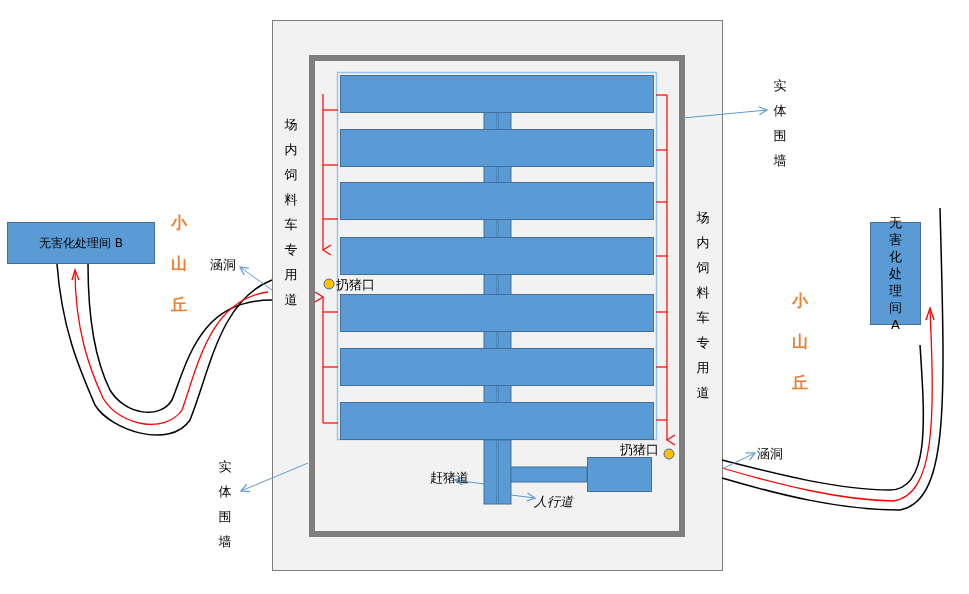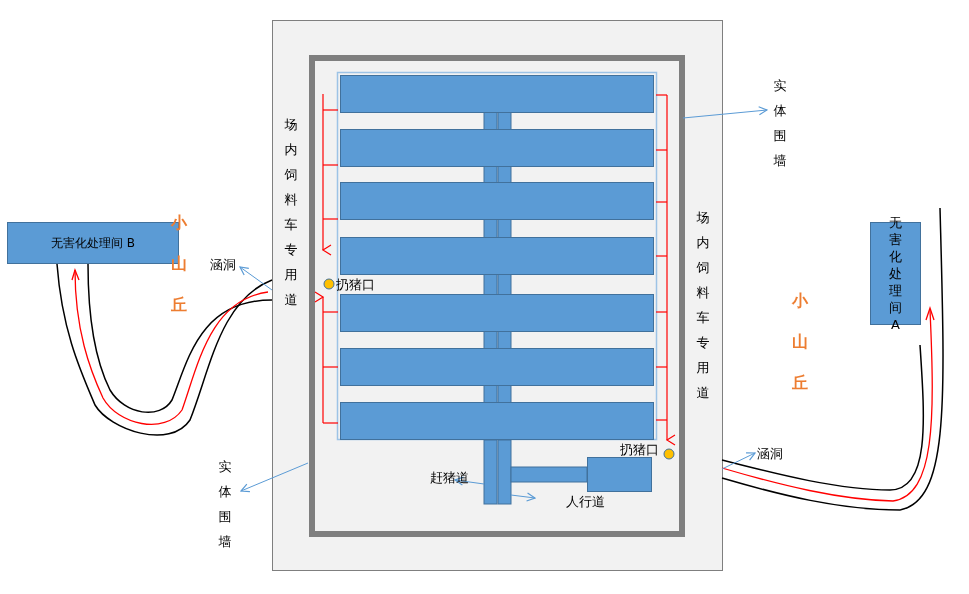--- a/index.html
+++ b/index.html
@@ -100,33 +100,33 @@
   <g stroke="#5b9bd5" stroke-width="1" fill="none">
     <line x1="683" y1="118" x2="767" y2="110" marker-end="url(#blueArrow)"></line>
     <line x1="308" y1="463" x2="241" y2="491" marker-end="url(#blueArrow)"></line>
     <line x1="272" y1="290" x2="240" y2="267" marker-end="url(#blueArrow)"></line>
     <line x1="722" y1="469" x2="755" y2="453" marker-end="url(#blueArrow)"></line>
     <line x1="484" y1="484" x2="455" y2="480" marker-end="url(#blueArrow)"></line>
     <line x1="511" y1="495" x2="535" y2="498" marker-end="url(#blueArrow)"></line>
   </g>
 </svg>
 
-<div class="box" style="left:7px;top:222px;width:172px;height:42px;">
+<div class="box" style="left:7px;top:222px;width:148px;height:42px;">
   <span>无害化处理间 B</span>
 </div>
 <div class="box" style="left:870px;top:222px;width:51px;height:103px;">
   <span style="width:14px;word-break:break-all;text-align:center;line-height:17px;font-size:13px;">无害化处理间A</span>
 </div>
 
 <div class="vert" style="left:772px;top:73px;">实体围墙</div>
 <div class="vert" style="left:217px;top:454px;">实体围墙</div>
 <div class="vert" style="left:283px;top:112px;">场内饲料车专用道</div>
 <div class="vert" style="left:695px;top:205px;">场内饲料车专用道</div>
 
 <div class="hill" style="left:167px;top:202px;">小山丘</div>
 <div class="hill" style="left:788px;top:280px;">小山丘</div>
 
 <div class="lbl" style="left:210px;top:258px;">涵洞</div>
 <div class="lbl" style="left:757px;top:447px;">涵洞</div>
 <div class="lbl" style="left:336px;top:278px;">扔猪口</div>
 <div class="lbl" style="left:620px;top:443px;">扔猪口</div>
 <div class="lbl" style="left:430px;top:471px;">赶猪道</div>
-<div class="lbl" style="left:566px;top:495px;">人行道</div>
+<div class="lbl" style="left:534px;top:495px;font-style:italic;">人行道</div>
 
 </body></html>

